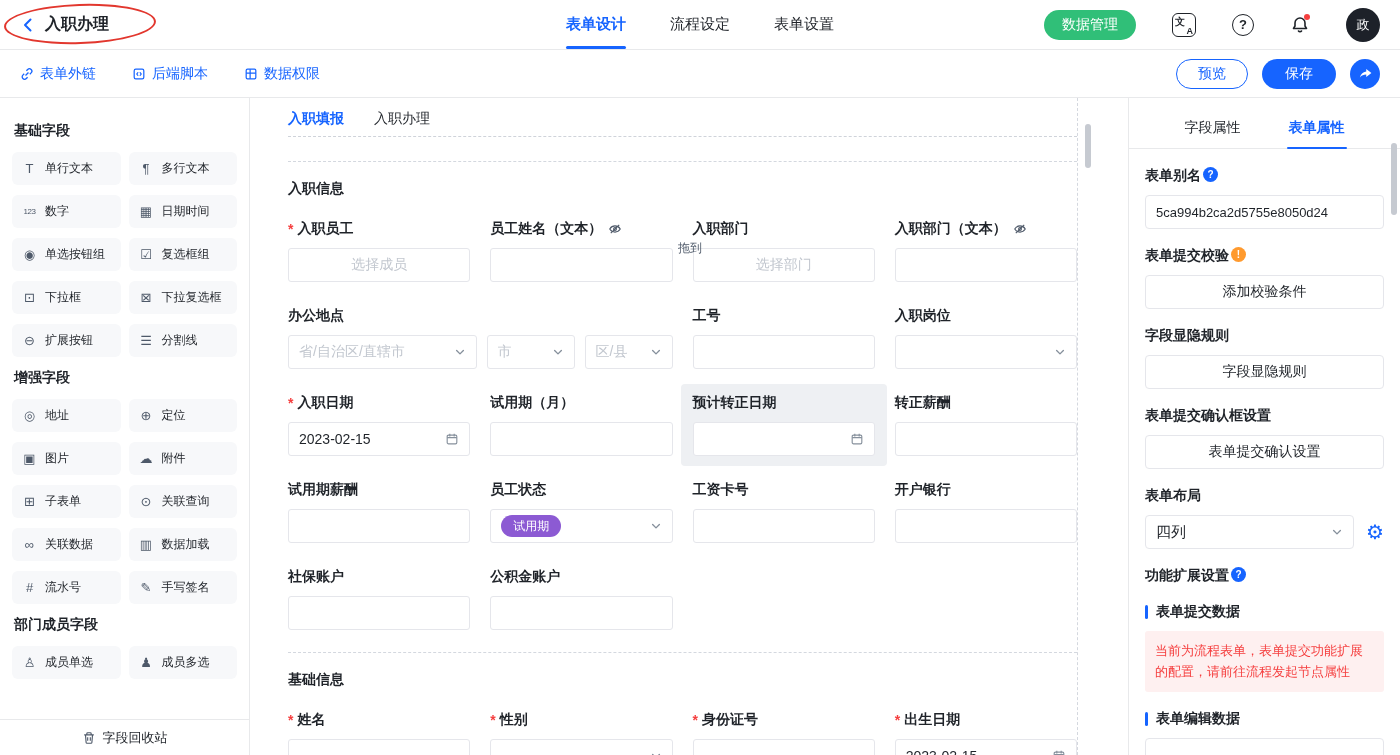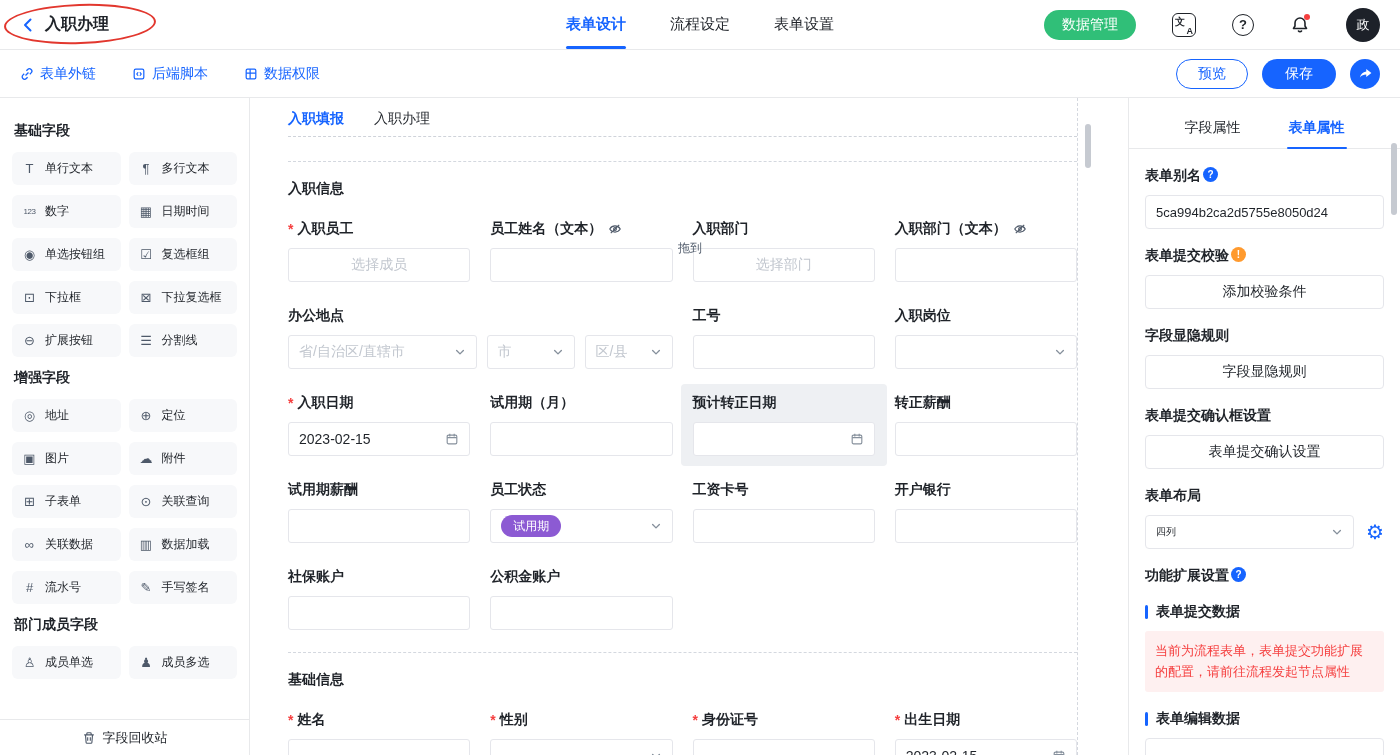--- a/index.html
+++ b/index.html
@@ -80,21 +80,21 @@
   .props-tab{display:flex;align-items:center;height:100%;position:relative;cursor:pointer;padding:0 2px}
   .props-tab.active{color:#1664ff;font-weight:700}
   .props-tab.active::after{content:"";position:absolute;left:0;right:0;bottom:-1px;height:2px;background:#1664ff;border-radius:1px}
   .prop-label{display:flex;gap:2px;font-weight:700;margin:18px 0 10px}
   .badge{width:15px;height:15px;border-radius:50%;color:#fff;font-size:10px;font-weight:700;display:flex;align-items:center;justify-content:center;flex:0 0 15px}
   .badge.help{background:#1664ff}.badge.help::before{content:"?"}
   .badge.warn{background:#ff9a2e}.badge.warn::before{content:"!"}
   .prop-input{height:34px;border:1px solid #e5e6eb;border-radius:4px;display:flex;align-items:center;padding:0 10px;font-size:13px;background:#fff}
   .prop-btn{width:100%;height:34px;border:1px solid #e5e6eb;border-radius:4px;background:#fff;font-size:14px;color:#1f2329;cursor:pointer;font-family:inherit}
   .layout-row{display:flex;align-items:center;gap:12px}
-  .layout-row .prop-input{flex:1;font-size:10px;cursor:pointer}
+  .layout-row .prop-input{flex:1;font-size:15px;cursor:pointer}
   .gear-btn{color:#1664ff;font-size:20px;line-height:1;cursor:pointer;background:none;border:none}
   .subheader{display:flex;align-items:center;gap:8px;font-weight:700;margin:18px 0 10px}
   .subheader::before{content:"";width:3px;height:14px;border-radius:1.5px;background:#1664ff}
   .notice{background:#fef0f0;color:#f53f3f;font-size:13px;line-height:1.65;padding:9px 10px;border-radius:3px}
   .partial-box{height:34px;border:1px solid #e5e6eb;border-radius:4px;margin-top:4px;background:#fff}
 
   
   .scroll-thumb{position:absolute;width:6px;border-radius:3px;background:#c6cad1}
   .canvas-thumb{right:37px;top:26px;height:44px}
   .props-thumb{right:3px;top:45px;height:72px}

